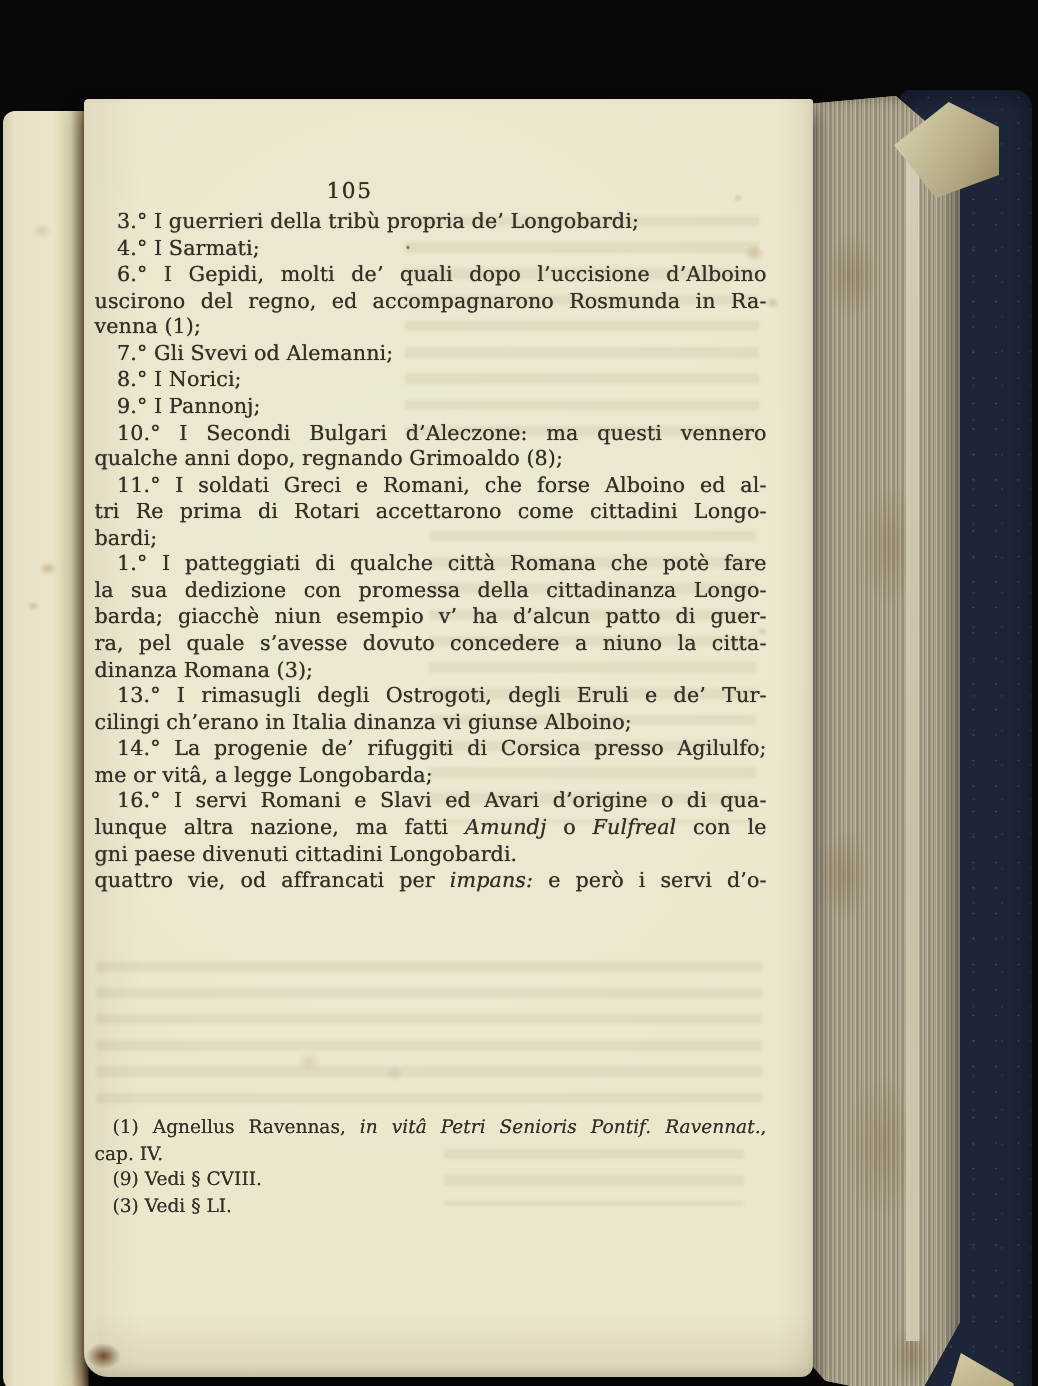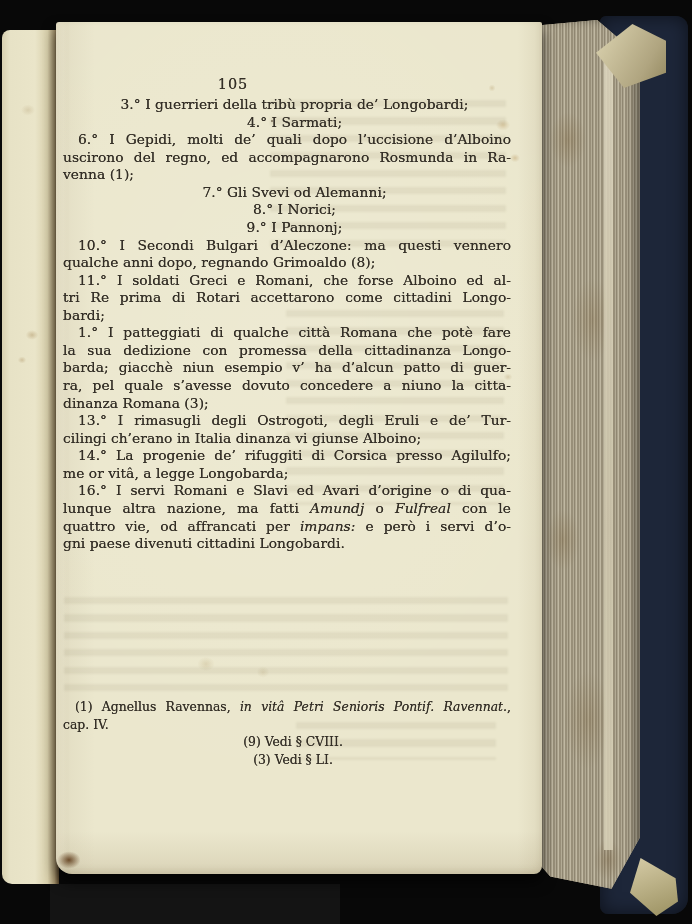--- a/index.html
+++ b/index.html
@@ -1,21 +1,21 @@
 <!DOCTYPE html>
 <html style="--paper: #ebe7cd; --ink: #332e26; --cover: #1d2639; --fore_edge: #a89f88; --backdrop: #080808;"><head>
 <meta charset="utf-8">
 <style>
   html,body{margin:0;padding:0;}
   body{
     width:692px;height:924px;position:relative;overflow:hidden;
     background:var(--backdrop,#080808);
     font-family:"DejaVu Serif","Liberation Serif",serif;
   }
-  .scene{position:absolute;inset:0;}
+  .scene{position:absolute;inset:0;margin-top:44px;}
 
   
   .cover{
     position:absolute;left:600px;top:16px;width:88px;height:898px;
     background:
       radial-gradient(1px 1px at 4px 5px, rgba(165,185,220,.30) 40%, transparent 70%),
       radial-gradient(1px 1px at 11px 13px, rgba(140,160,200,.22) 40%, transparent 70%),
       var(--cover,#1d2639);
     background-size:15px 17px,19px 23px,auto;
     border-radius:6px 12px 16px 8px;
@@ -118,21 +118,21 @@
     position:absolute;top:74px;left:7px;width:448px;
     font-size:13.8px;line-height:17.57px;letter-spacing:.05px;
     text-shadow:0 0 .5px rgba(51,46,38,.85);
   }
   .footcol{
     position:absolute;top:676px;left:7px;width:448px;
     font-size:12.4px;line-height:17.5px;
     text-shadow:0 0 .4px rgba(51,46,38,.8);
   }
   .line{text-align:left;}
-  .line.i{padding-left:15px;text-align:center;}
+  .line.i{padding-left:15px;}
   .line.j{text-align:justify;text-align-last:justify;}
   .footcol .line.i{padding-left:12px;}
 </style>
 </head>
 <body>
 
 <div class="scene">
   <div class="cover"></div>
   <div class="stack"></div>
   <div class="fold-top"></div>
@@ -166,22 +166,22 @@
         <div class="line j">la sua dedizione con promessa della cittadinanza Longo-</div>
         <div class="line j">barda; giacchè niun esempio v’ ha d’alcun patto di guer-</div>
         <div class="line j">ra, pel quale s’avesse dovuto concedere a niuno la citta-</div>
         <div class="line">dinanza Romana (3);</div>
         <div class="line i j">13.° I rimasugli degli Ostrogoti, degli Eruli e de’ Tur-</div>
         <div class="line">cilingi ch’erano in Italia dinanza vi giunse Alboino;</div>
         <div class="line i j">14.° La progenie de’ rifuggiti di Corsica presso Agilulfo;</div>
         <div class="line">me or vitâ, a legge Longobarda;</div>
         <div class="line i j">16.° I servi Romani e Slavi ed Avari d’origine o di qua-</div>
         <div class="line j">lunque altra nazione, ma fatti <i>Amundj</i> o <i>Fulfreal</i> con le</div>
+        <div class="line">gni paese divenuti cittadini Longobardi.</div>
         <div class="line j">quattro vie, od affrancati per <i>impans:</i> e però i servi d’o-</div>
-        <div class="line">gni paese divenuti cittadini Longobardi.</div>
       </div>
 
     <div class="footcol">
         <div class="line i j">(1) Agnellus Ravennas, <i>in vitâ Petri Senioris Pontif. Ravennat.</i>,</div>
         <div class="line">cap. IV.</div>
         <div class="line i">(9) Vedi § CVIII.</div>
         <div class="line i">(3) Vedi § LI.</div>
       </div>
   </div>
 </div>

